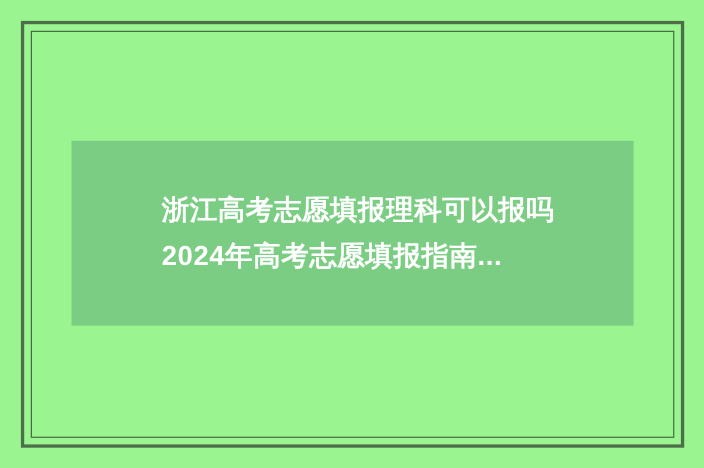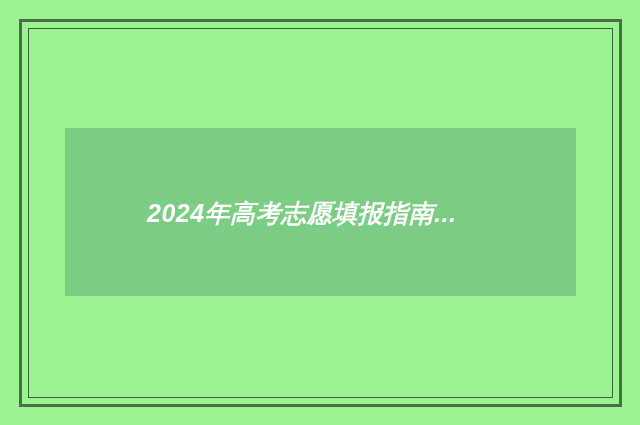--- a/index.html
+++ b/index.html
@@ -67,28 +67,28 @@
     font-weight: bold;
     font-size: 25px;
     line-height: 40px;
     letter-spacing: 0.5px;
     white-space: nowrap;
     text-align: left;
   }
 
   .banner-line.second {
     margin-top: 2px;
-    font-style: italic;
   }
 </style>
 </head>
 <body>
 
 <div class="card">
 
   <div class="frame-outer"></div>
   <div class="frame-inner"></div>
 
   <div class="banner">
+    <div class="banner-line first">浙江高考志愿填报理科可以报吗</div>
     <div class="banner-line second">2024年高考志愿填报指南...</div>
   </div>
 
 </div>
 
 </body></html>

